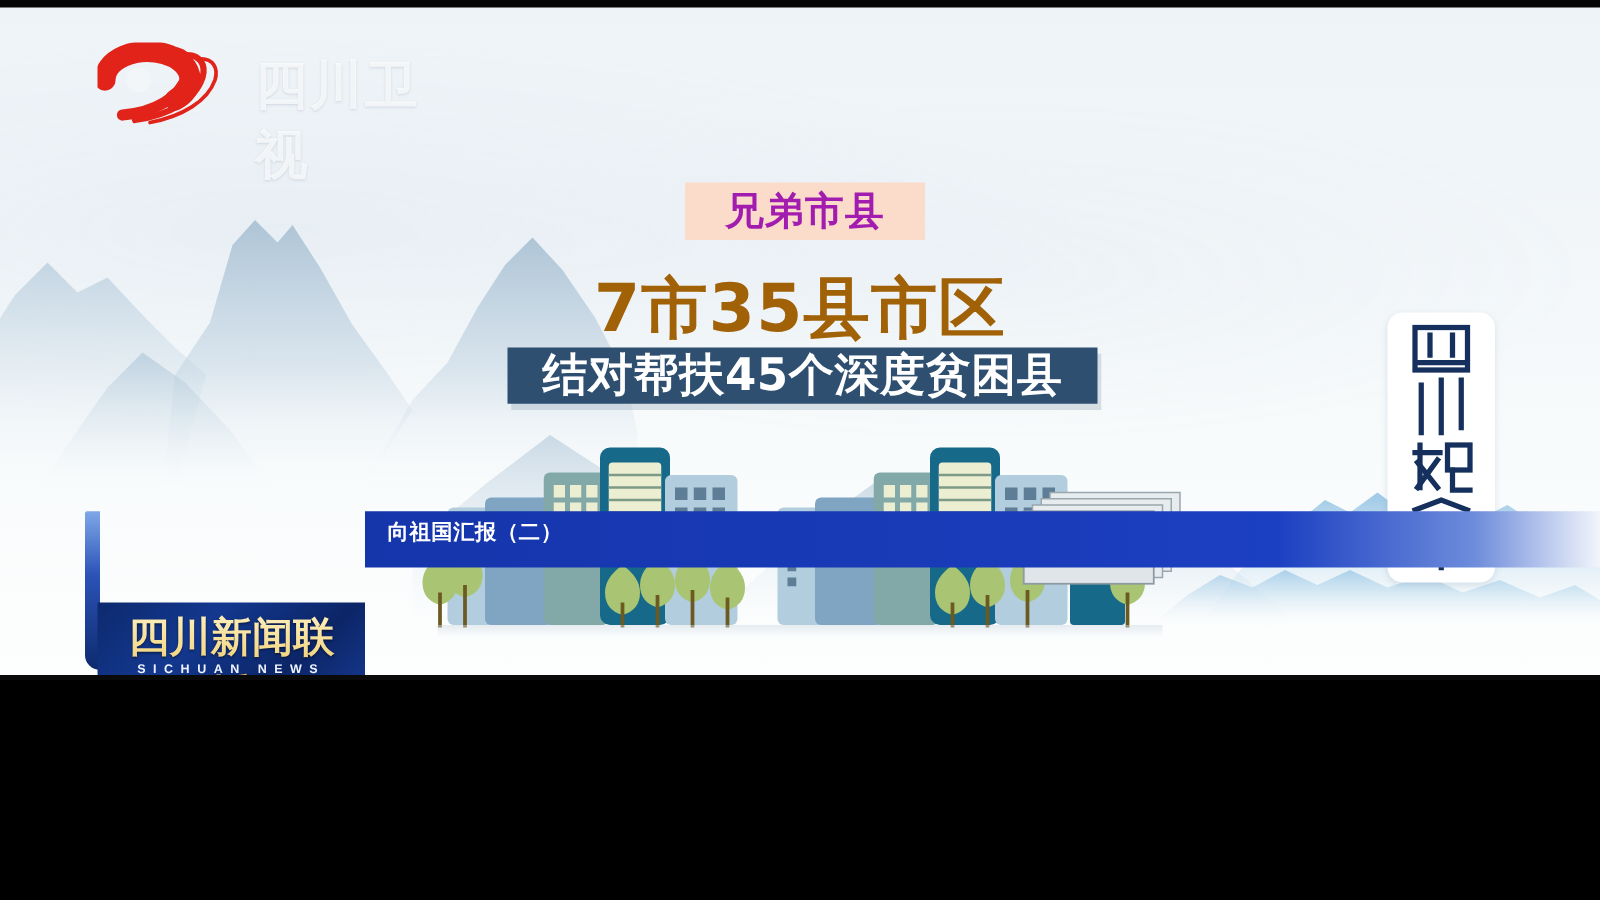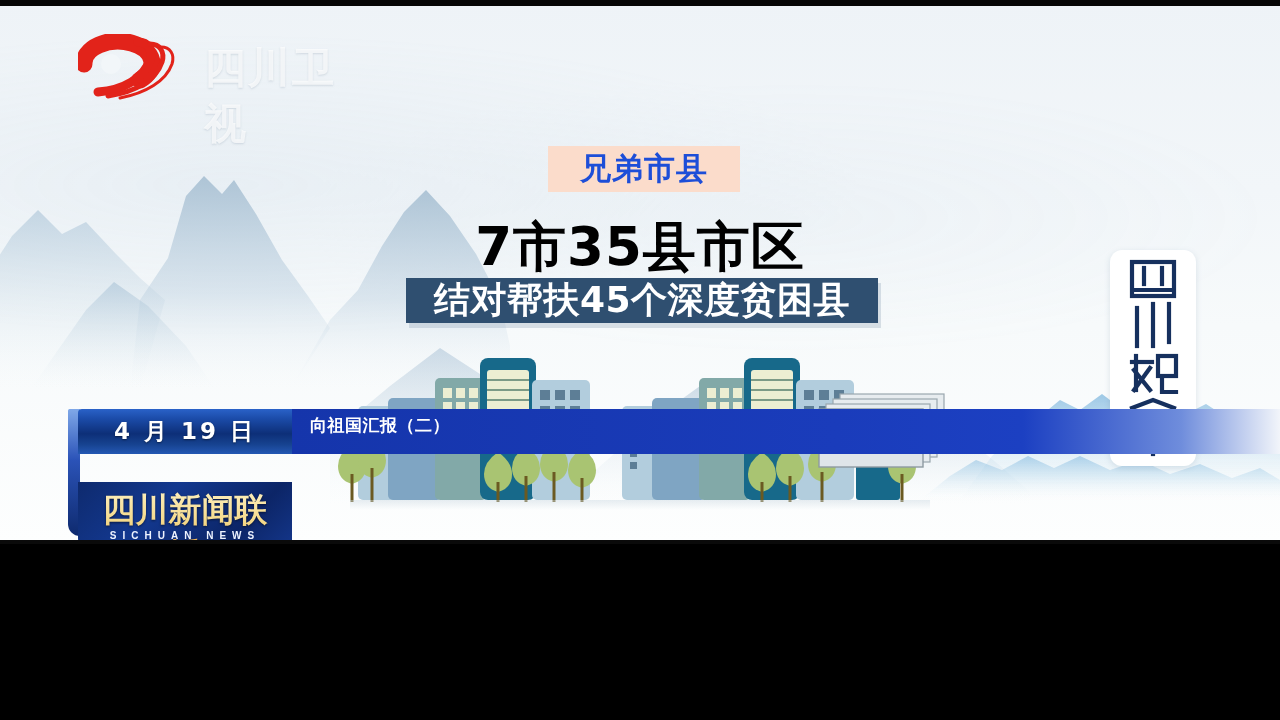--- a/index.html
+++ b/index.html
@@ -32,25 +32,25 @@
   .logo{position:absolute;left:78px;top:34px;width:300px;height:66px;z-index:30;}
   .logo-mark{position:absolute;left:0;top:0;width:116px;height:66px;}
   .logo-text{position:absolute;left:126px;top:6px;font-size:42px;letter-spacing:2px;
     color:rgba(255,255,255,.72);font-weight:700;
     text-shadow:0 1px 2px rgba(120,140,160,.25);
     font-family:"DejaVu Sans","Liberation Sans",sans-serif;}
 
   
   .tag-brothers{position:absolute;left:548px;top:146px;width:192px;height:46px;
     background:#fbdccb;display:flex;align-items:center;justify-content:center;z-index:20;}
-  .tag-brothers span{color:#1d4ed8;font-size:31px;font-weight:700;letter-spacing:1px;
+  .tag-brothers span{color:#a21caf;font-size:31px;font-weight:700;letter-spacing:1px;
     font-family:"DejaVu Sans","Liberation Sans",sans-serif;}
 
   .headline-main{position:absolute;left:0;right:0;top:212px;text-align:center;z-index:20;}
-  .headline-main span{color:#000000;font-size:53px;font-weight:700;letter-spacing:1px;
+  .headline-main span{color:#a16207;font-size:53px;font-weight:700;letter-spacing:1px;
     font-family:"DejaVu Sans","Liberation Sans",sans-serif;text-align:center;}
 
   .band-sub{position:absolute;left:406px;top:278px;width:472px;height:45px;background:#2f4f70;
     display:flex;align-items:center;justify-content:center;z-index:20;
     box-shadow:3px 5px 0 rgba(140,160,180,.30);}
   .band-sub span{color:#ffffff;font-size:36px;font-weight:700;letter-spacing:.5px;
     font-family:"DejaVu Sans","Liberation Sans",sans-serif;}
 
   .city{position:absolute;left:330px;top:352px;width:620px;height:160px;z-index:15;}
 
@@ -384,23 +384,20 @@
       <g>
         <circle cx="54" cy="174" r="8" fill="none" stroke="#e8462c" stroke-width="3"></circle>
         <line x1="59" y1="180" x2="64" y2="185" stroke="#e8462c" stroke-width="3" stroke-linecap="round"></line>
       </g>
     </svg>
   </div>
 
   <div class="lower">
     <div class="lt-edge"></div>
 
-    <div class="lt-date">
-      <span>4 月 19 日</span>
-    </div>
 
     <div class="lt-topic">
       <span>向祖国汇报（二）</span>
     </div>
 
     <div class="lt-badge">
       <div class="cn">四川新闻联播</div>
       <div class="en">SICHUAN NEWS</div>
     </div>
 

